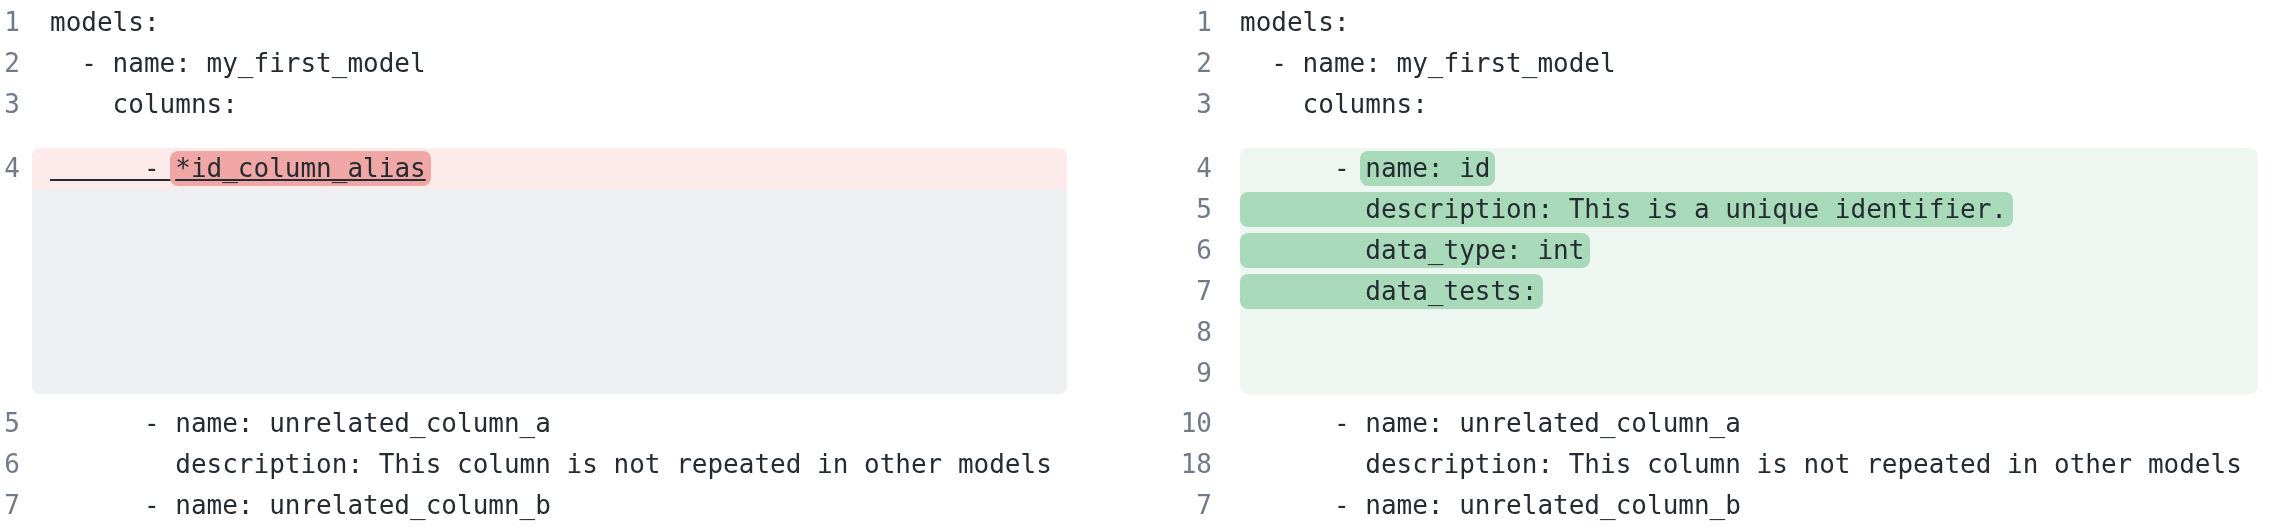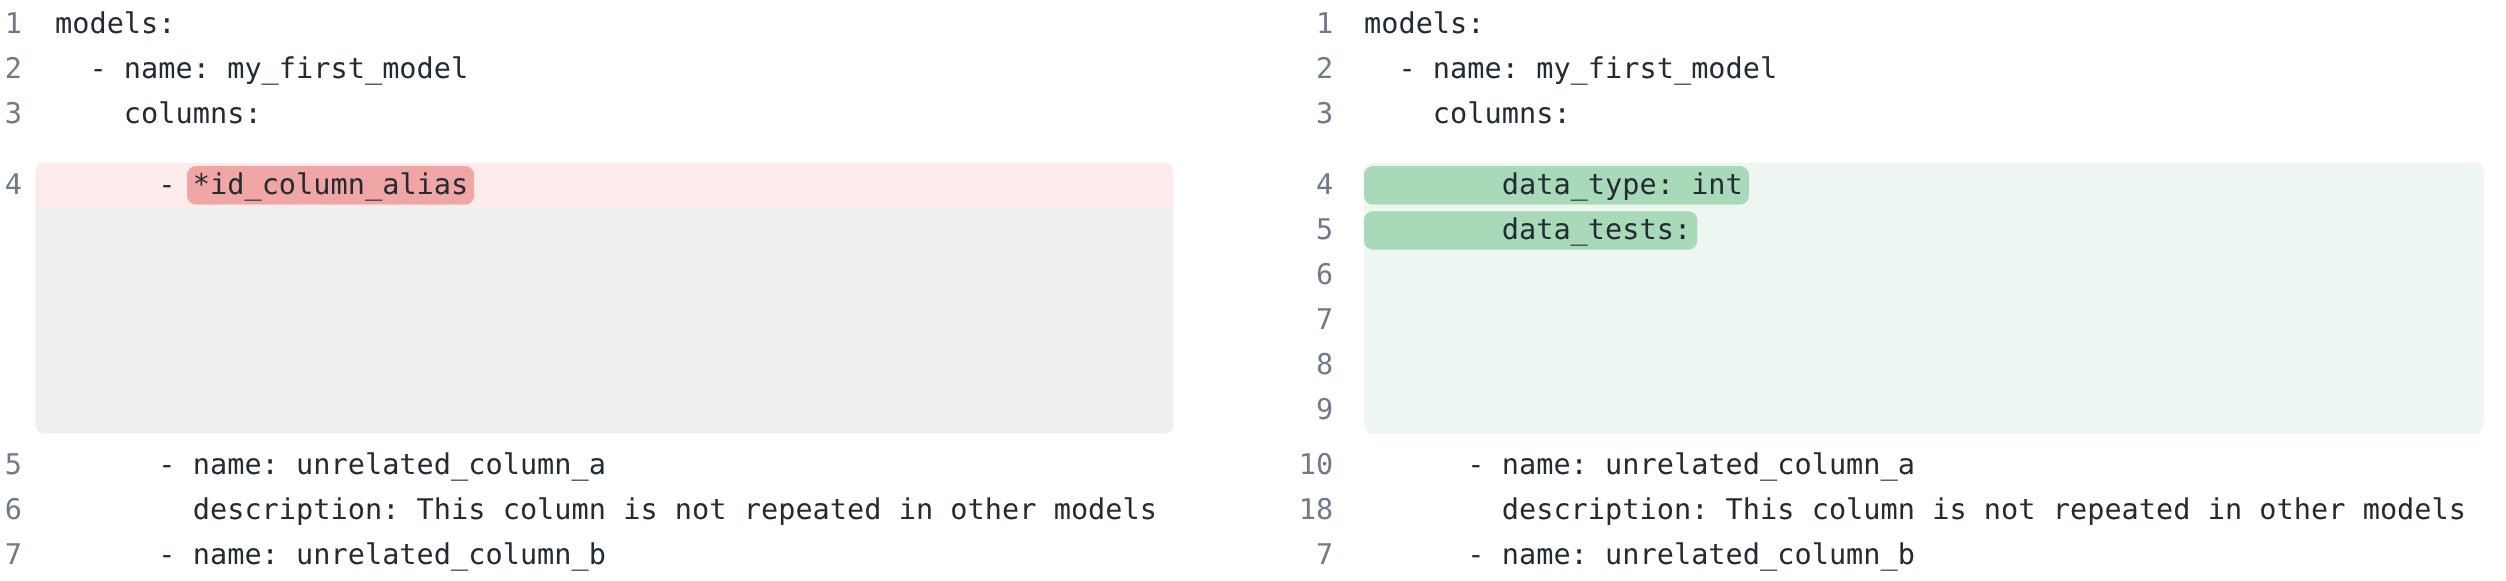--- a/index.html
+++ b/index.html
@@ -31,21 +31,21 @@
   .pane-new .ln{width:73px;}
   .codecell{white-space:pre;line-height:41px;}
   .pane-old .row .codecell{margin-left:12px;padding-left:18px;}
   .pane-new .row .codecell{margin-left:28px;padding-left:0;}
   .grouprow{display:flex;margin:23px 0 9px 0;}
   .lncol{flex:none;display:flex;flex-direction:column;}
   .pane-old .lncol{width:20px;}
   .pane-new .lncol{width:73px;}
   .lncol .ln{height:41px;line-height:41px;width:100%;}
   .groupbody{flex:none;overflow:hidden;border-radius:8px;}
-  .pane-old .groupbody{margin-left:12px;width:1035px;}
+  .pane-old .groupbody{margin-left:12px;width:1035px;text-decoration:underline;}
   .pane-new .groupbody{margin-left:28px;width:1018px;background:var(--added-block-bg);}
   .crow{height:41px;line-height:41px;white-space:pre;}
   .pane-old .crow{padding-left:18px;}
   .removed-line{background:var(--removed-line-bg);}
   .placeholder{background:var(--placeholder-bg);}
   .token-removed{
     background:var(--removed-token-bg);
     border-radius:8px;padding:2px 5px 3px;margin:0 -5px;
   }
   .token-added-inline{
@@ -112,20 +112,22 @@
       <div class="grouprow">
         <div class="lncol">
           <span class="ln">4</span>
           <span class="ln">5</span>
           <span class="ln">6</span>
           <span class="ln">7</span>
           <span class="ln">8</span>
           <span class="ln">9</span>
         </div>
         <div class="groupbody">
+          <div class="crow"><span>      - </span><span class="token-added-inline">name: id</span></div>
+          <div class="crow"><span class="token-added-full">        description: This is a unique identifier.</span></div>
           <div class="crow"><span class="token-added-full">        data_type: int</span></div>
           <div class="crow"><span class="token-added-full">        data_tests:</span></div>
         </div>
       </div>
       <div class="row">
         <span class="ln">10</span>
         <span class="codecell">      - name: unrelated_column_a</span>
       </div>
       <div class="row">
         <span class="ln">18</span>

